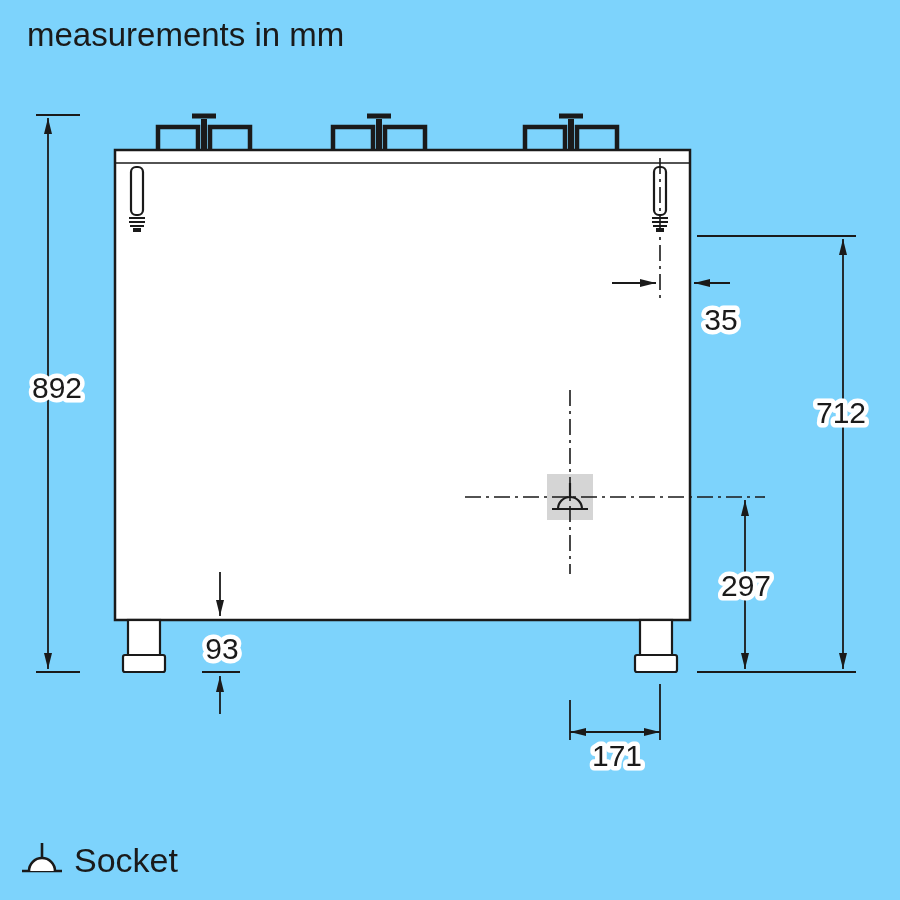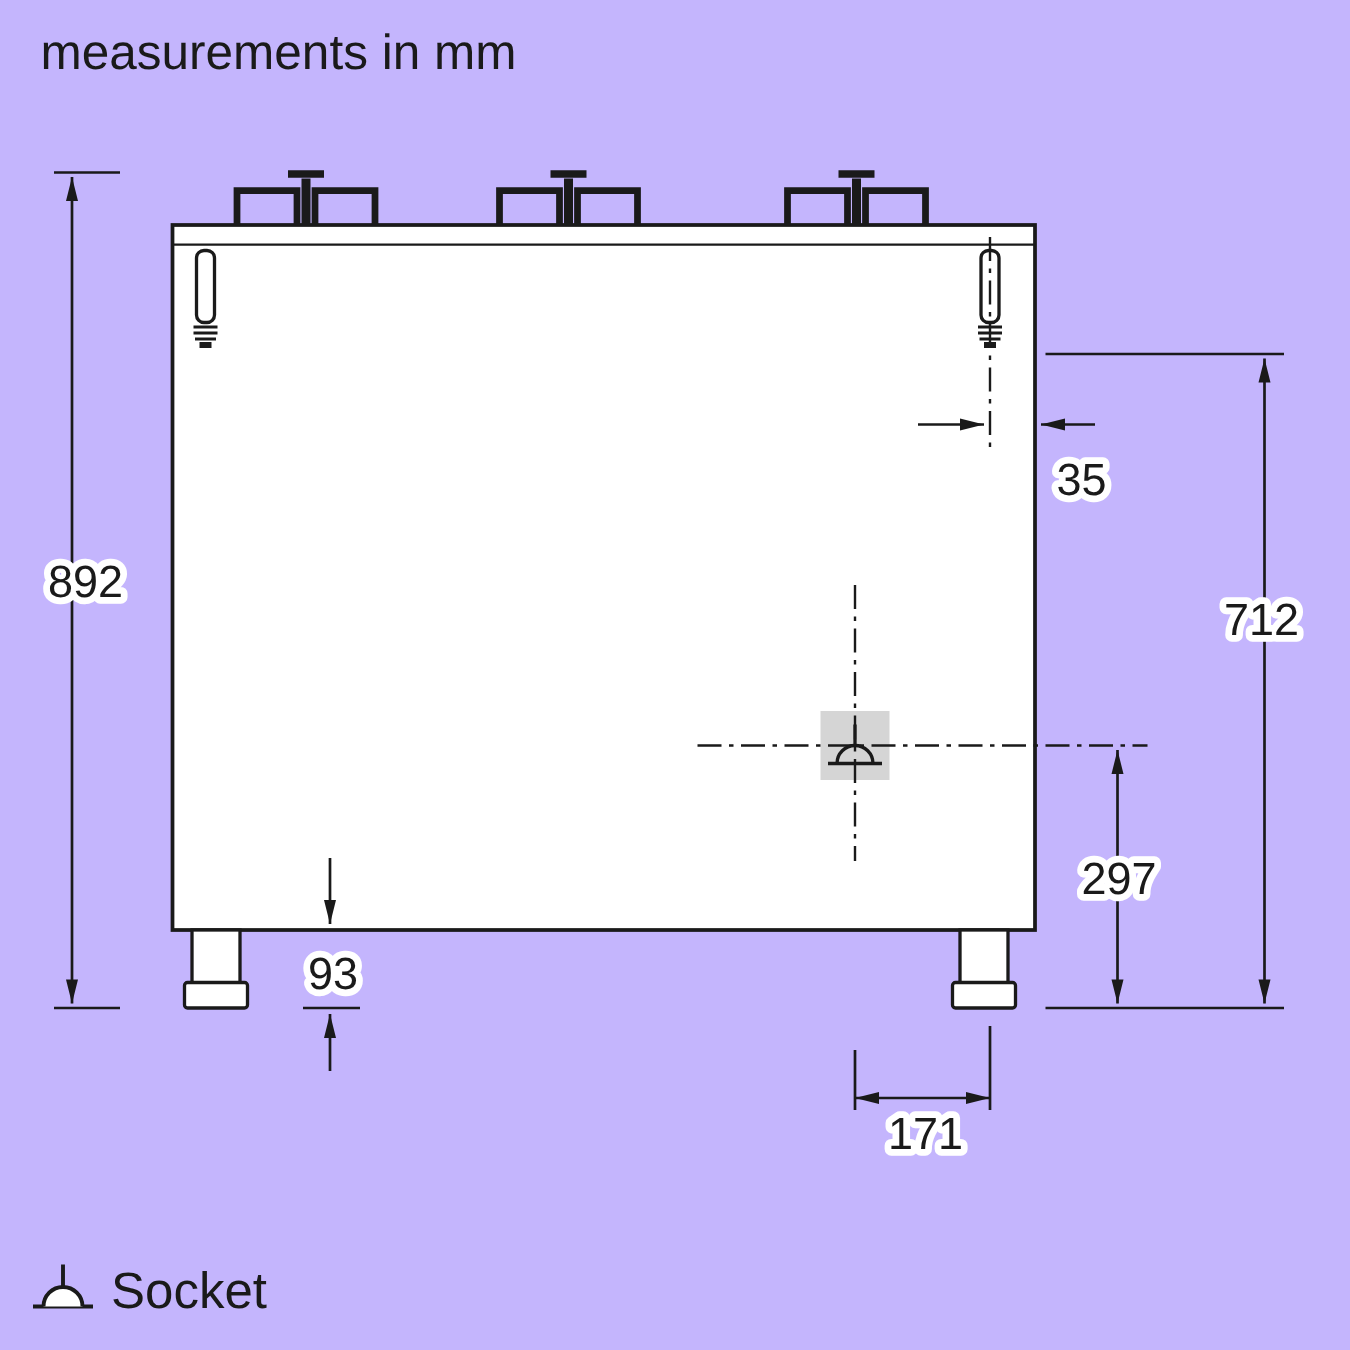--- a/index.html
+++ b/index.html
@@ -4,21 +4,21 @@
 <style>
   html, body {
     margin: 0;
     padding: 0;
     background: #ffffff;
   }
   .stage {
     position: relative;
     width: 900px;
     height: 900px;
-    background: #c4b5fd;
+    background: #7dd3fc;
     font-family: "Liberation Sans", sans-serif;
     overflow: hidden;
   }
   svg {
     display: block;
   }
   svg text {
     font-family: "Liberation Sans", sans-serif;
     fill: #1a1a1a;
   }

